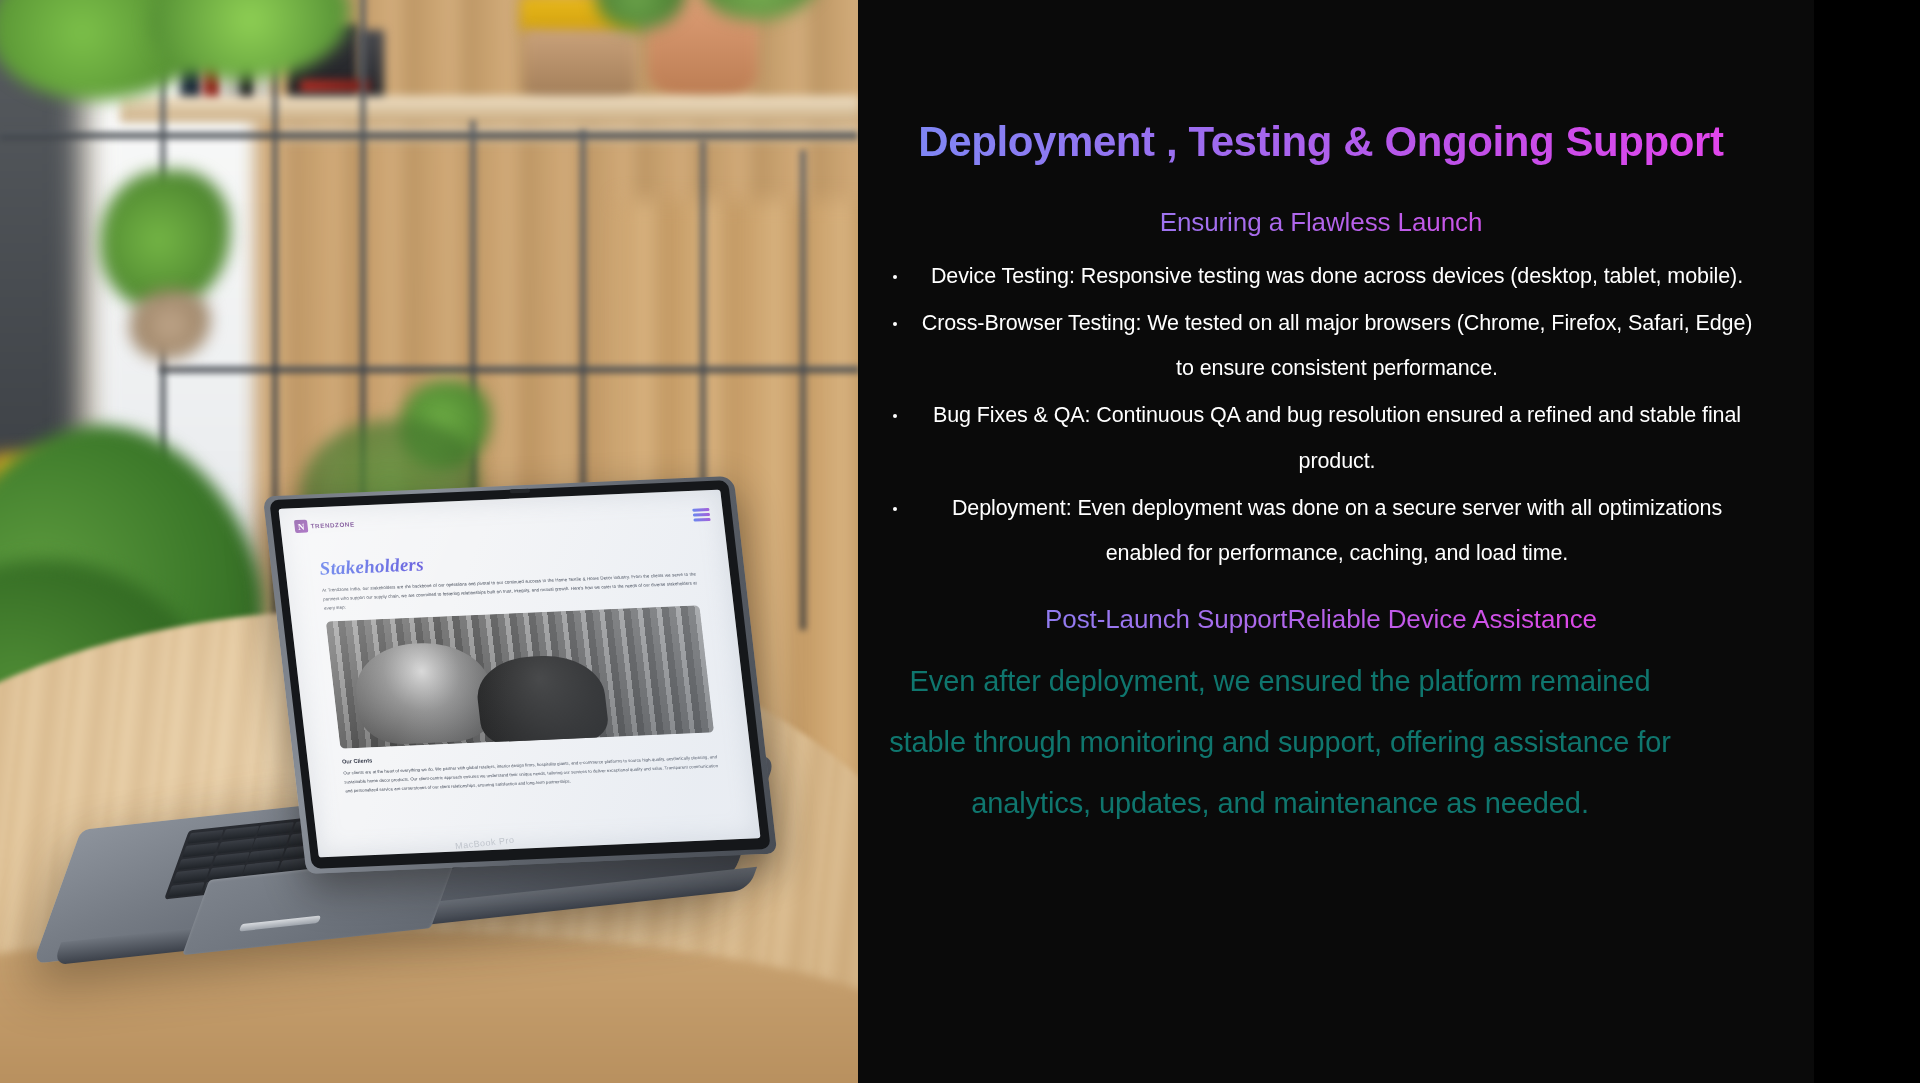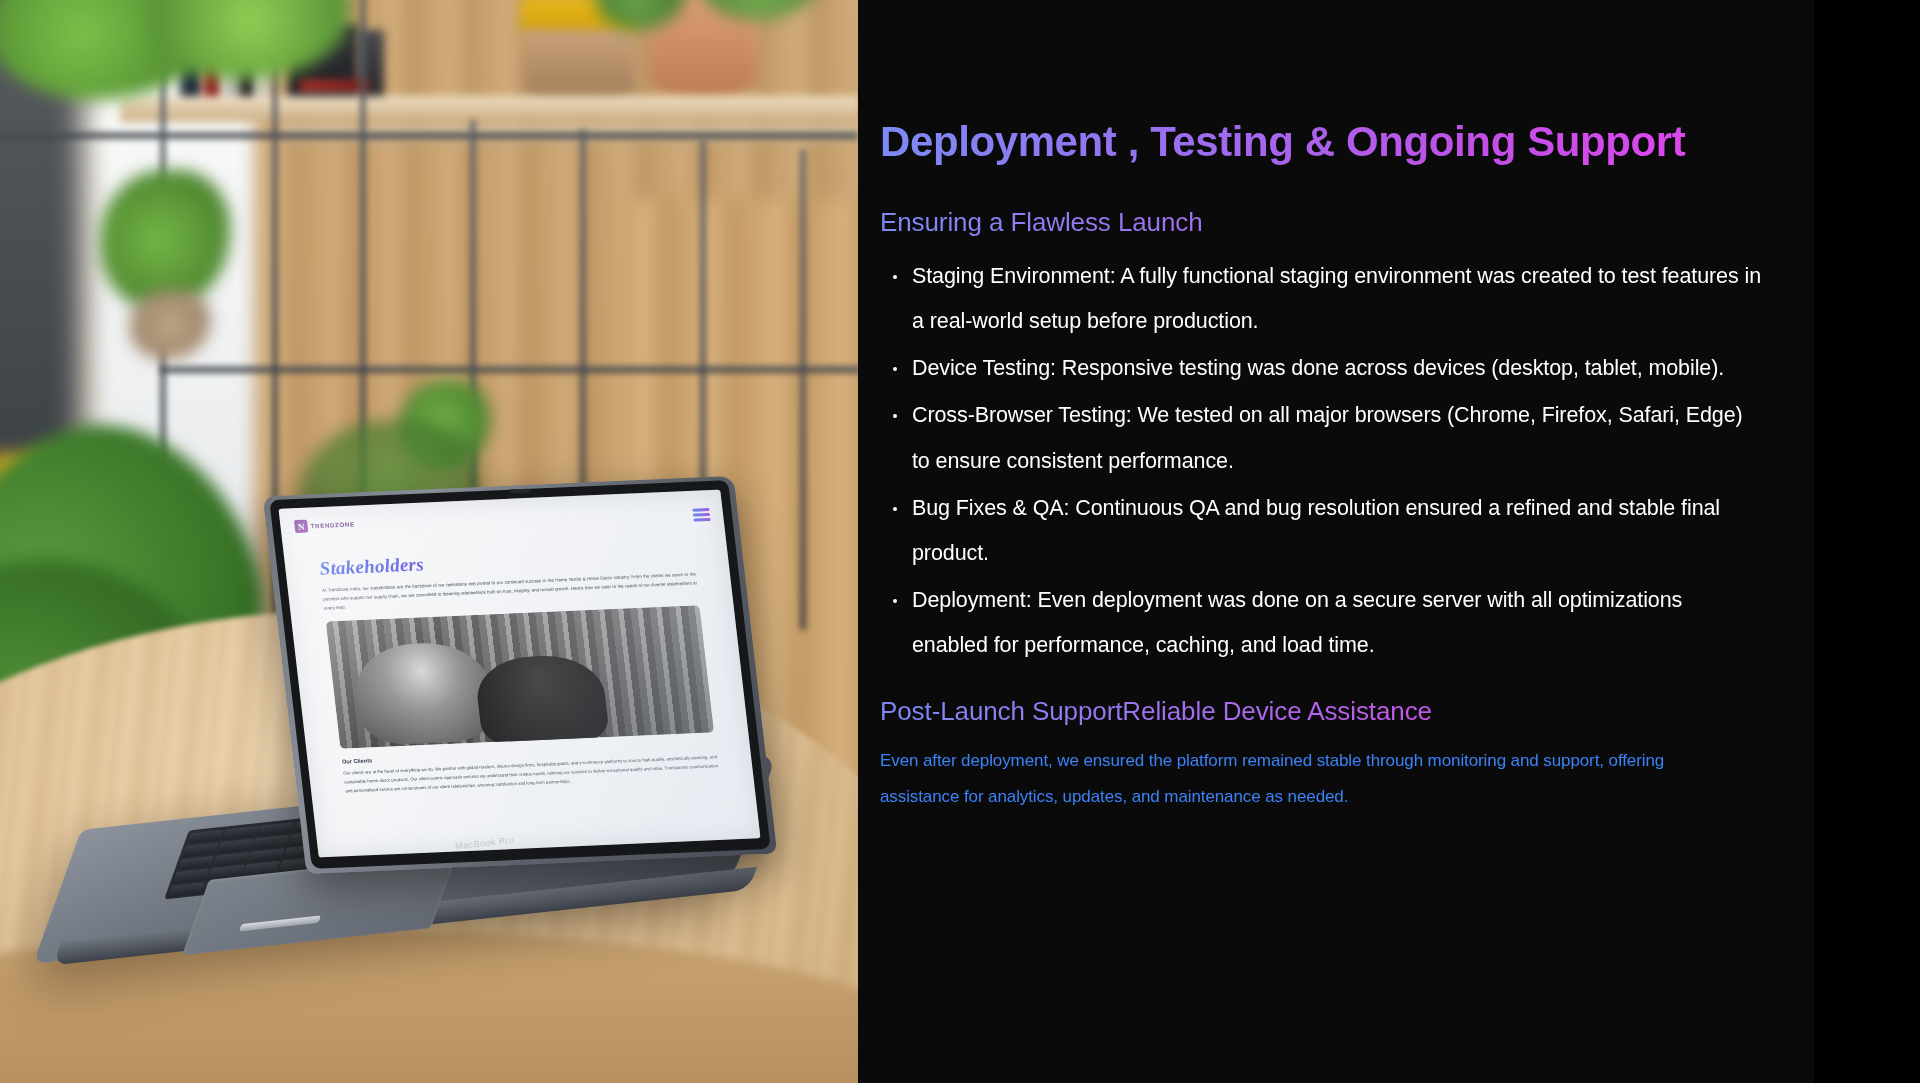--- a/index.html
+++ b/index.html
@@ -293,20 +293,21 @@
     border-radius:3px;
     transform:rotate(-6.2deg) skewX(-26deg);
   }
 
   
   .content-panel {
     position:relative;
     width:956px; height:1083px;
     background:#0a0a0a;
     padding:118px 52px 0 22px;
+    text-align:center;
   }
   .title {
     font-size:42px;
     font-weight:700;
     letter-spacing:-.4px;
     line-height:1.12;
     background:linear-gradient(90deg,#7c8af5 0%, #9a6ef0 34%, #c24fe8 68%, #e645ee 100%);
     -webkit-background-clip:text; background-clip:text;
     color:transparent;
     white-space:nowrap;
@@ -342,22 +343,22 @@
     margin-top:28px;
     font-size:26px;
     font-weight:400;
     letter-spacing:-.1px;
     background:linear-gradient(90deg,#7c8af5 0%, #a86ced 40%, #d84ae6 76%, #ef46ef 100%);
     -webkit-background-clip:text; background-clip:text;
     color:transparent;
   }
   .closing {
     margin-top:16px;
-    color:#3b82f6;
-    font-size:17px;
+    color:#0f766e;
+    font-size:29px;
     line-height:2.10;
     letter-spacing:-.1px;
     max-width:800px;
   }
 </style>
 </head>
 <body>
 
 <div class="slide">
 
@@ -525,21 +526,20 @@
     </div>
   </div>
 
   <div class="content-panel">
 
     <h1 class="title">Deployment , Testing &amp; Ongoing Support</h1>
 
     <h2 class="subhead">Ensuring a Flawless Launch</h2>
 
     <ul class="bullets">
-      <li>Staging Environment: A fully functional staging environment was created to test features in a real-world setup before production.</li>
       <li>Device Testing: Responsive testing was done across devices (desktop, tablet, mobile).</li>
       <li>Cross-Browser Testing: We tested on all major browsers (Chrome, Firefox, Safari, Edge) to ensure consistent performance.</li>
       <li>Bug Fixes &amp; QA: Continuous QA and bug resolution ensured a refined and stable final product.</li>
       <li>Deployment: Even deployment was done on a secure server with all optimizations enabled for performance, caching, and load time.</li>
     </ul>
 
     <h2 class="subhead2">Post-Launch SupportReliable Device Assistance</h2>
 
     <p class="closing">Even after deployment, we ensured the platform remained stable through monitoring and support, offering assistance for analytics, updates, and maintenance as needed.</p>
   </div>

